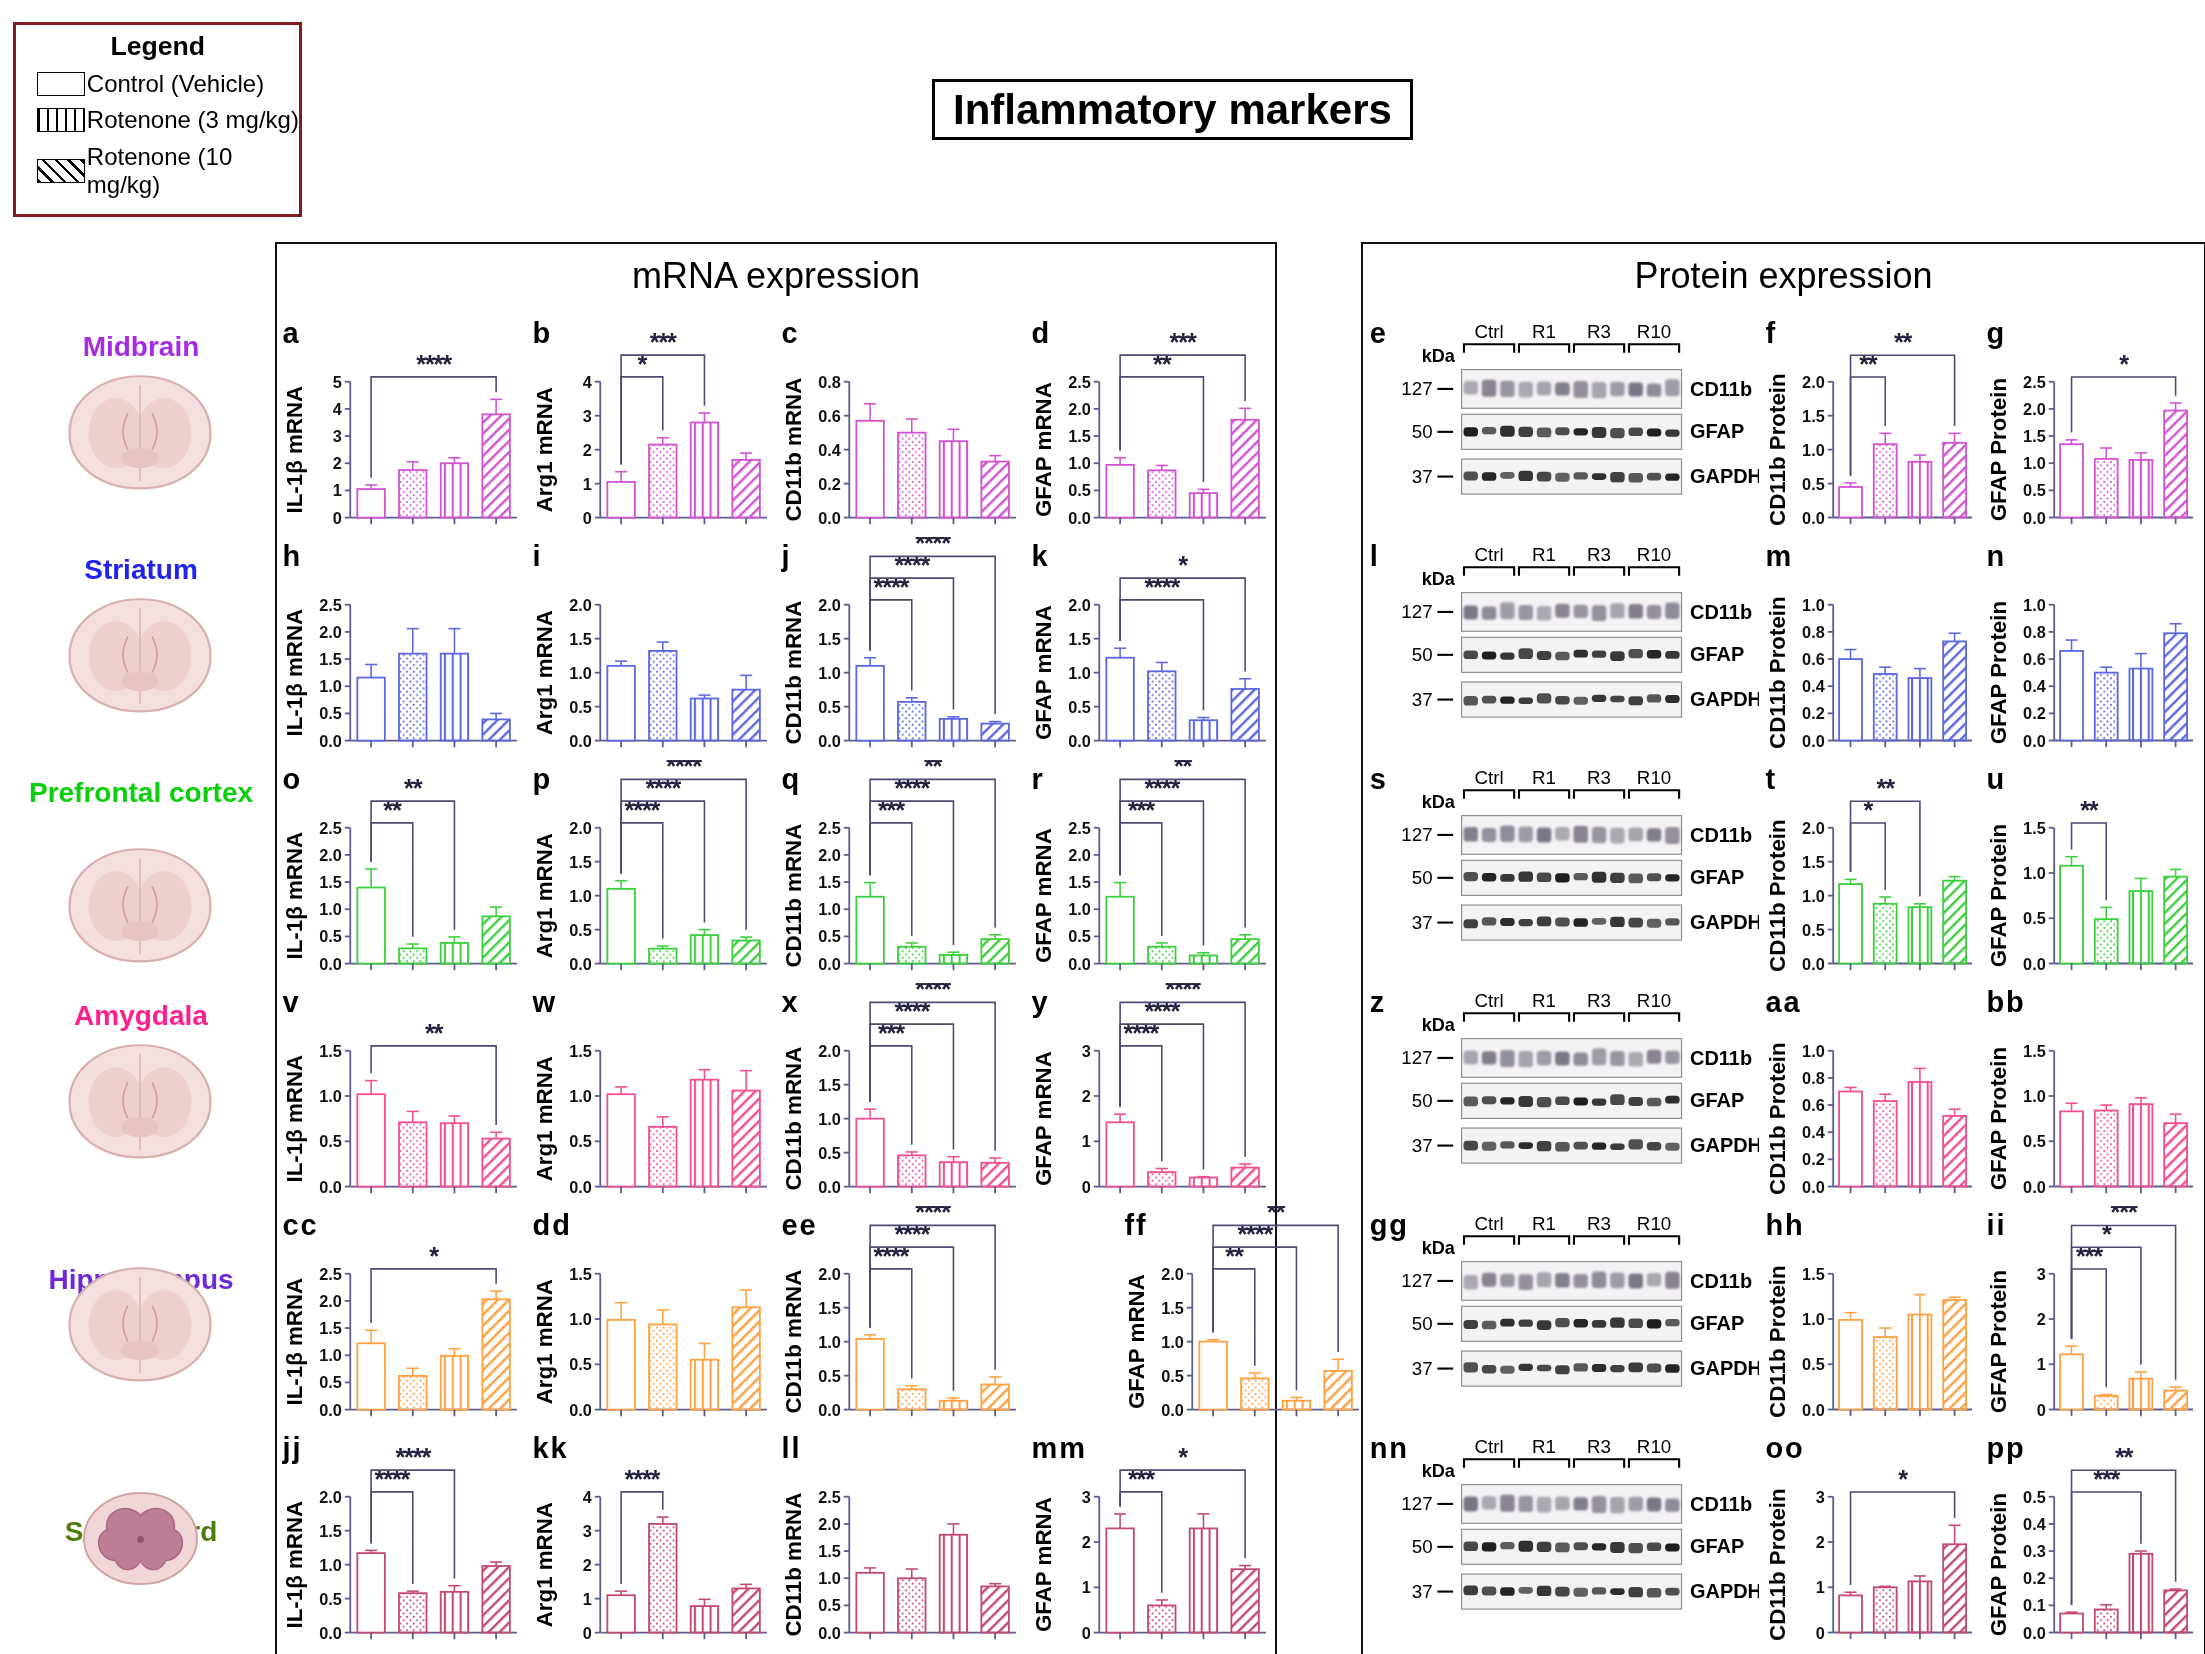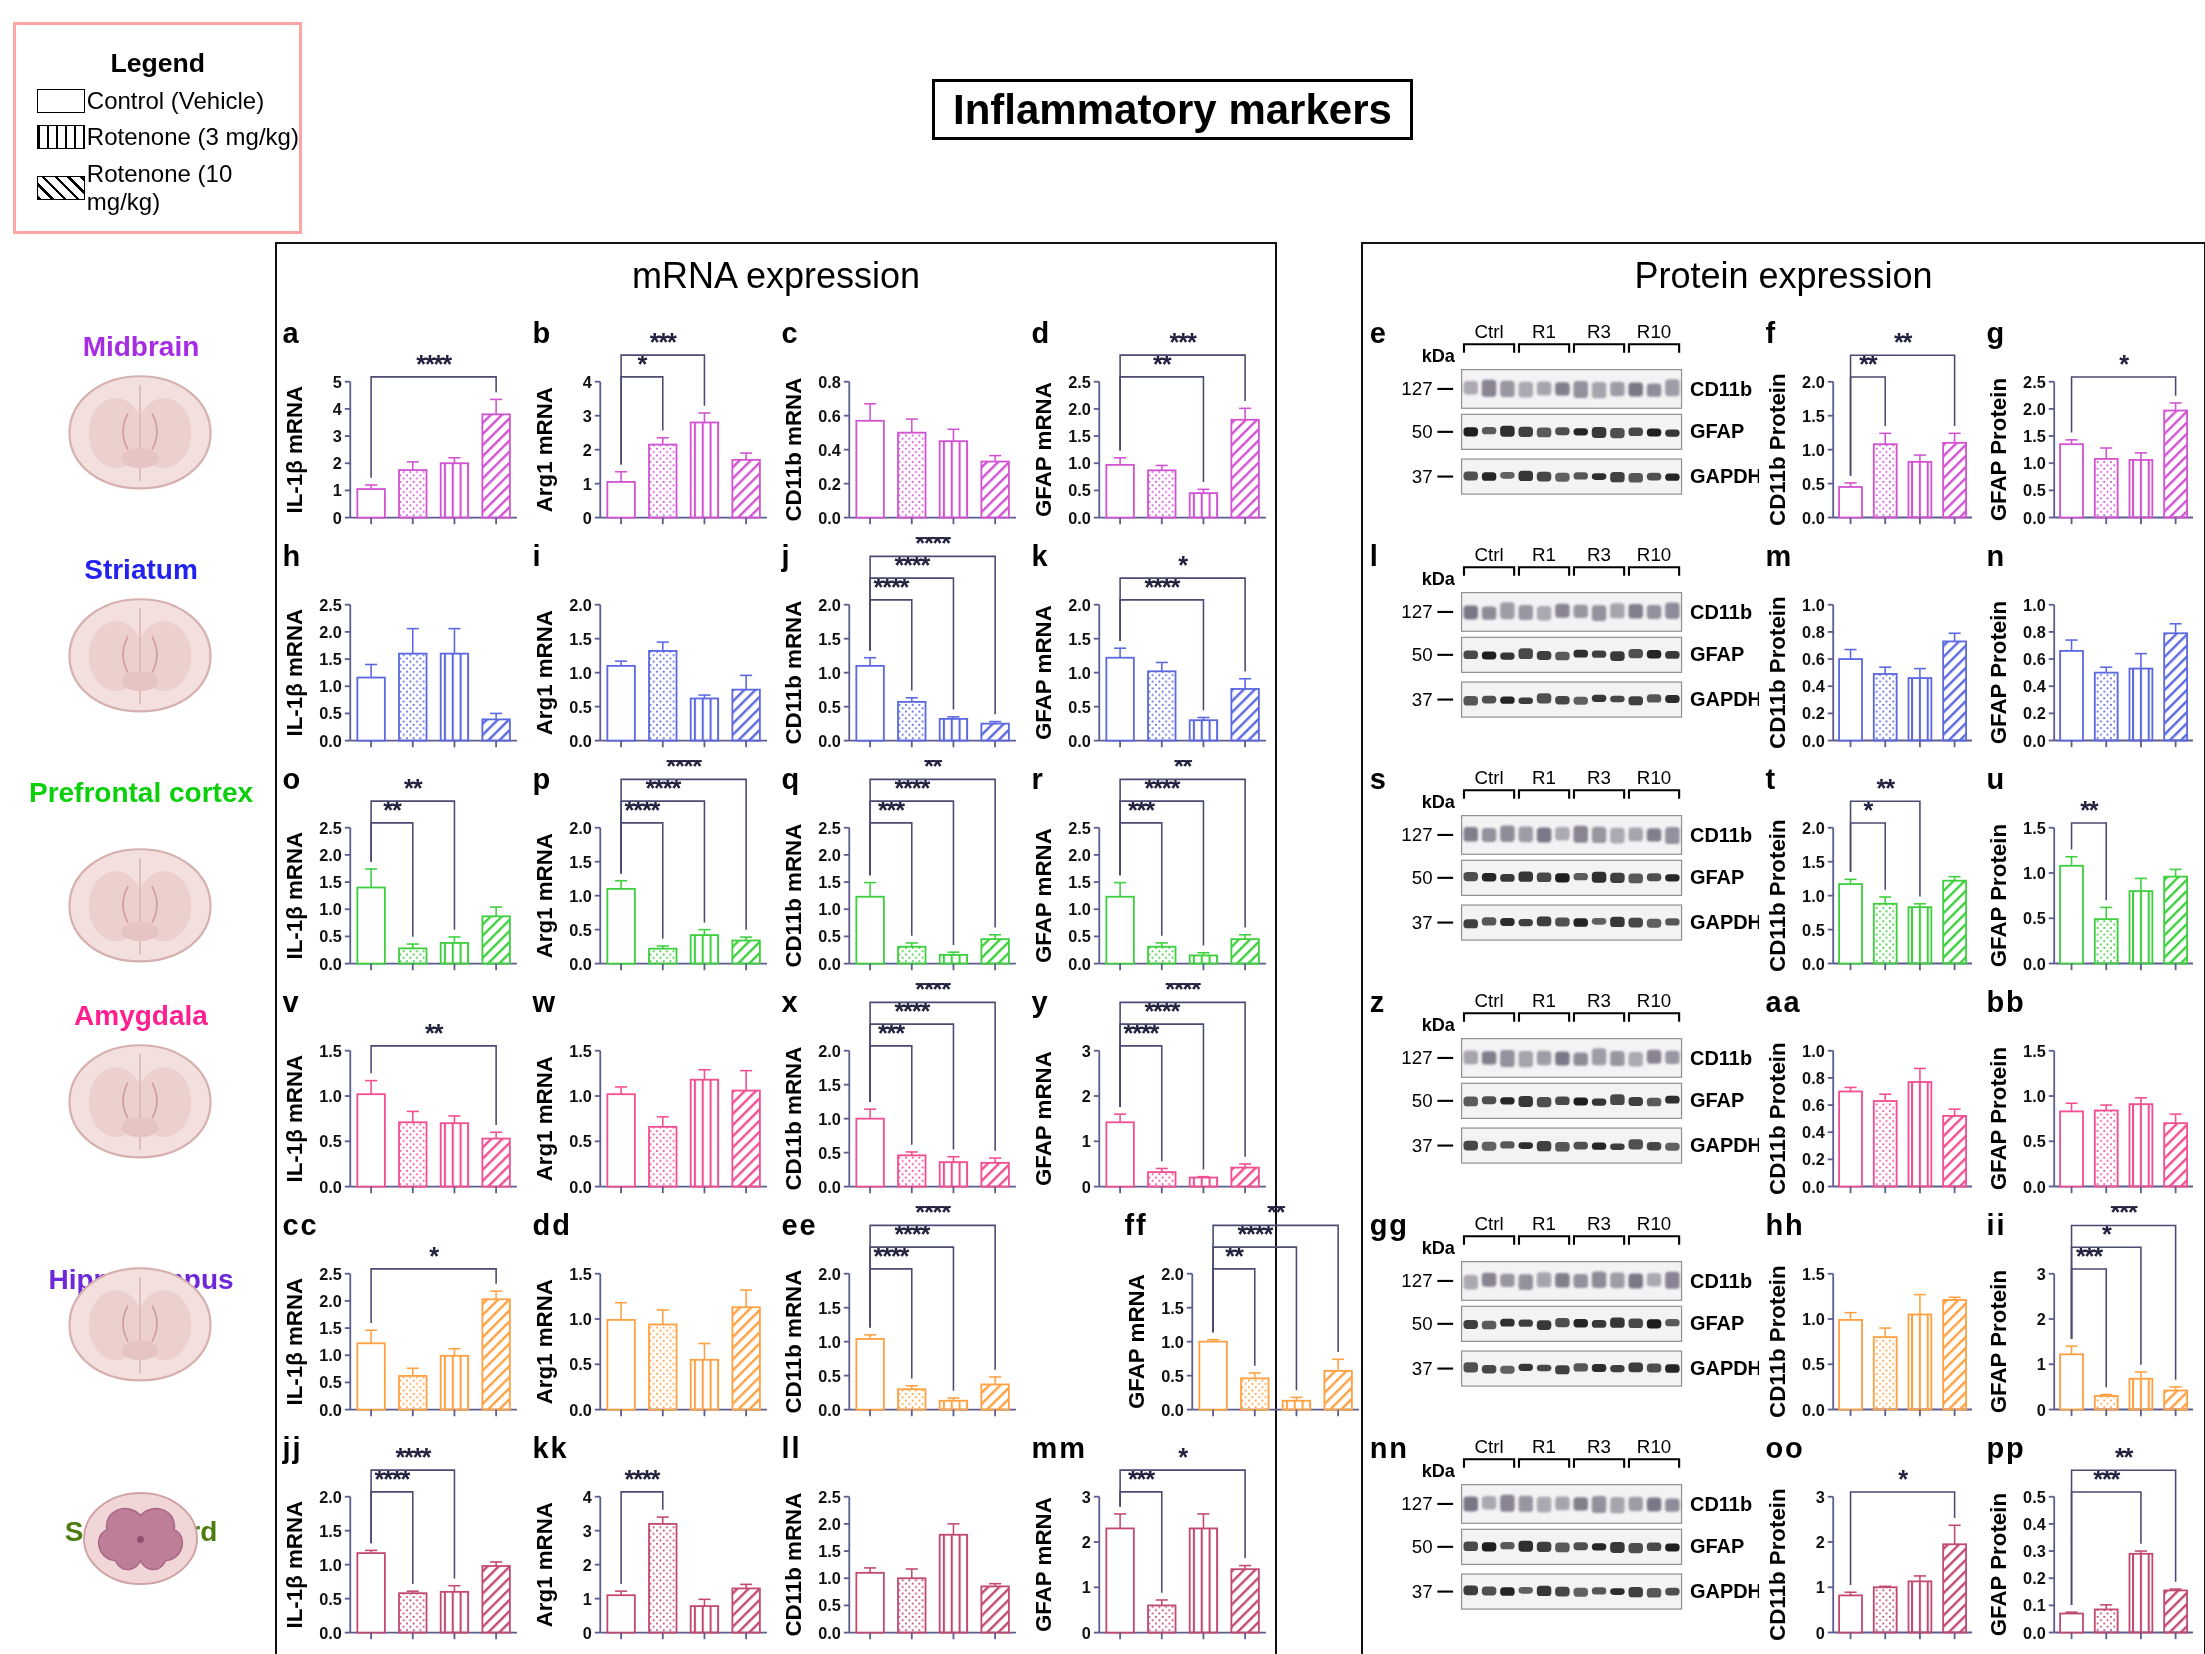--- a/index.html
+++ b/index.html
@@ -1,18 +1,18 @@
 <!DOCTYPE html>
 <html style="font-size:9.7px"><head>
 <meta charset="utf-8">
 <style>
   html,body{margin:0;padding:0;background:#fff;font-family:"Liberation Sans","DejaVu Sans",sans-serif;}
   #root{position:relative;width:2205px;height:1655px;background:#fff;overflow:hidden;}
   
-  .legend{position:absolute;left:13.3px;top:22px;width:283px;border:3px solid #fca5a5;background:#fff;padding:23px 0 11px 0;}
+  .legend{position:absolute;left:13.3px;top:22px;width:283px;border:3px solid #7f1d1d;background:#fff;padding:6px 0 11px 0;}
   .legend-title{text-align:center;font-size:26.6px;font-weight:bold;margin-bottom:3.6px;}
   .lrow{display:flex;align-items:center;gap:2px;padding:4.2px 0 4.2px 20.5px;font-size:24px;}
   .sw{width:46px;height:22px;border:1.8px solid #000;background:#fff;flex:0 0 auto;}
   .sw1{background-image:radial-gradient(#000 1px, transparent 1px);background-size:6.6px 6.6px;}
   .sw2{background-image:repeating-linear-gradient(90deg,#000 0 1.8px,transparent 1.8px 9px);}
   .sw3{background-image:repeating-linear-gradient(45deg,#000 0 2.4px,transparent 2.4px 9px);}
   
   .main-title{position:absolute;left:932px;top:79px;border:3.6px solid #000;padding:3.6px 18px;font-size:42px;font-weight:bold;background:#fff;}
   
   .section{position:absolute;top:242px;height:1411px;border:2.4px solid #111;background:#fff;}

